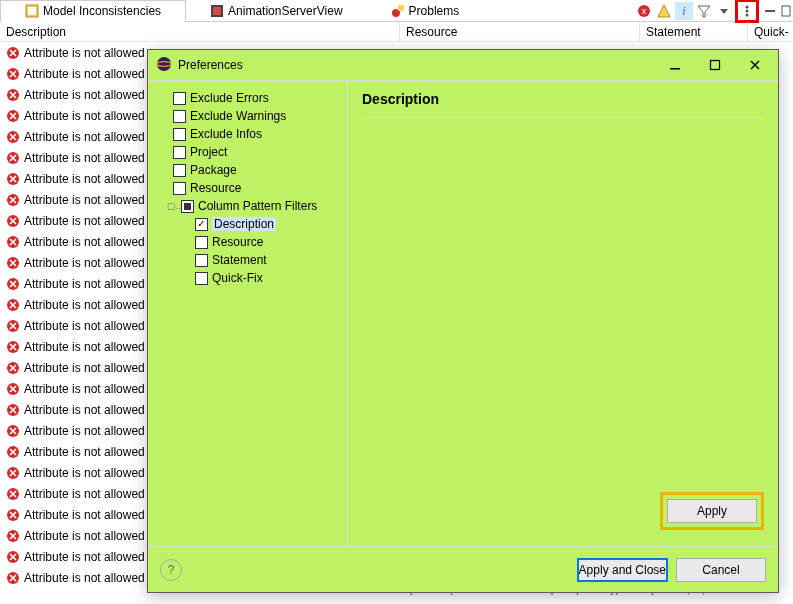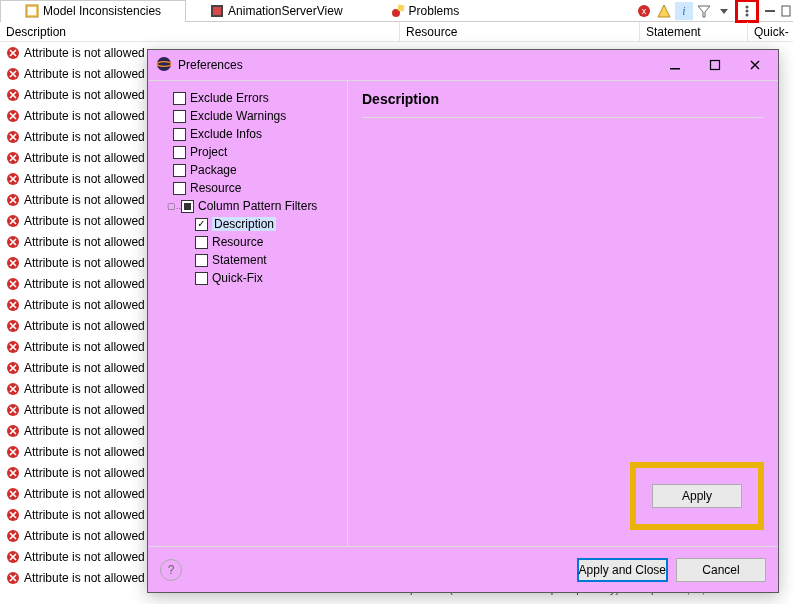--- a/index.html
+++ b/index.html
@@ -11,40 +11,40 @@
   .toolbar { margin-left: auto; display: flex; align-items: center; gap: 2px; padding-right: 2px; }
   .tbtn { width: 18px; height: 18px; display: flex; align-items: center; justify-content: center; cursor: pointer; }
   .highlight-box { border: 3px solid #e60000; padding: 0px; }
   .col-headers { display: flex; height: 20px; align-items: center; border-bottom: 1px solid #e5e5e5; font-size: 12px; }
   .ch { padding-left: 6px; border-right: 1px solid #e5e5e5; height: 100%; display: flex; align-items: center; }
   .rows { }
   .row { display: flex; align-items: center; height: 21px; padding-left: 6px; gap: 4px; }
   .err-ico { width: 14px; height: 14px; display: inline-flex; align-items: center; justify-content: center; }
   .row-txt { white-space: nowrap; overflow: hidden; text-align: center; }
   
-  .dialog { position: absolute; left: 147px; top: 49px; width: 632px; height: 544px; background: #f0abfc; border: 1px solid #5a5a5a; box-shadow: 0 4px 16px rgba(0,0,0,.25); display: flex; flex-direction: column; }
+  .dialog { position: absolute; left: 147px; top: 49px; width: 632px; height: 544px; background: #bef264; border: 1px solid #5a5a5a; box-shadow: 0 4px 16px rgba(0,0,0,.25); display: flex; flex-direction: column; }
   .titlebar { display: flex; align-items: center; height: 30px; padding: 0 6px 0 8px; gap: 6px; }
   .titlebar .spacer { flex: 1; }
   .winbtn { width: 34px; height: 24px; display: flex; align-items: center; justify-content: center; cursor: pointer; }
   .dlg-body { flex: 1; display: flex; border-top: 1px solid #ddd; }
   .tree-pane { width: 200px; border-right: 1px solid #ddd; padding: 8px 19px; }
   .tree-item { display: flex; align-items: center; height: 18px; gap: 4px; padding-left: 6px; }
   .tree-child { padding-left: 28px; }
   .tree-expand { width: 10px; text-align: center; color: #666; cursor: pointer; font-size: 9px; }
   .chk { width: 13px; height: 13px; border: 1px solid #333; background: #fff; display: inline-flex; align-items: center; justify-content: center; cursor: pointer; }
   .chk.mixed::after { content: ""; width: 7px; height: 7px; background: #333; }
   .chk.checked::after { content: "✓"; font-size: 10px; line-height: 10px; color: #000; }
   .sel { background: #cfe3ff; }
   .detail-pane { flex: 1; padding: 10px 14px 8px 14px; display: flex; flex-direction: column; }
   .detail-title { font-size: 14px; font-weight: bold; padding-bottom: 10px; border-bottom: 1px solid #ddd; }
   .form-row { display: flex; align-items: center; gap: 8px; margin-top: 14px; }
   .text-input { flex: 1; height: 22px; border: 1px solid #7a7a7a; padding: 0 4px; font-family: inherit; font-size: 12px; }
   .apply-area { margin-top: auto; display: flex; justify-content: flex-end; padding-bottom: 8px; }
   .btn { min-width: 90px; height: 24px; background: #e9e9e9; border: 1px solid #adadad; cursor: pointer; font-family: inherit; font-size: 12px; }
-  .apply-highlight { border: 6px solid #eab308; padding: 16px; }
+  .apply-highlight { border: 3px solid #eab308; padding: 4px; }
   .dlg-footer { height: 46px; border-top: 1px solid #ddd; display: flex; align-items: center; padding: 0 12px; gap: 8px; }
   .help-ico { width: 22px; height: 22px; border: 1px solid #aaa; border-radius: 11px; display: flex; align-items: center; justify-content: center; color: #666; cursor: pointer; }
   .footer-spacer { flex: 1; }
   .btn.default { border: 2px solid #0078d7; }
   .bg-cell { position: absolute; left: 410px; top: 583px; font-size: 11px; color: #444; }
 </style>
 </head>
 <body>
 
 <div class="view-tabs">

